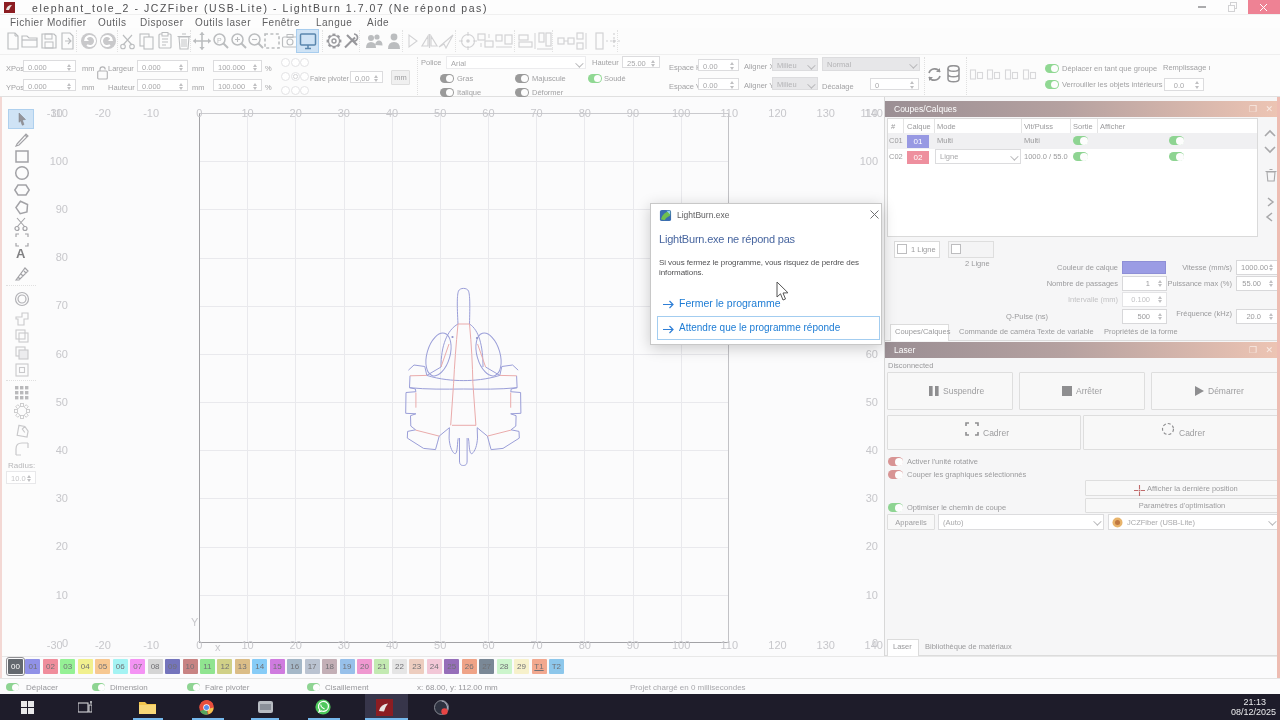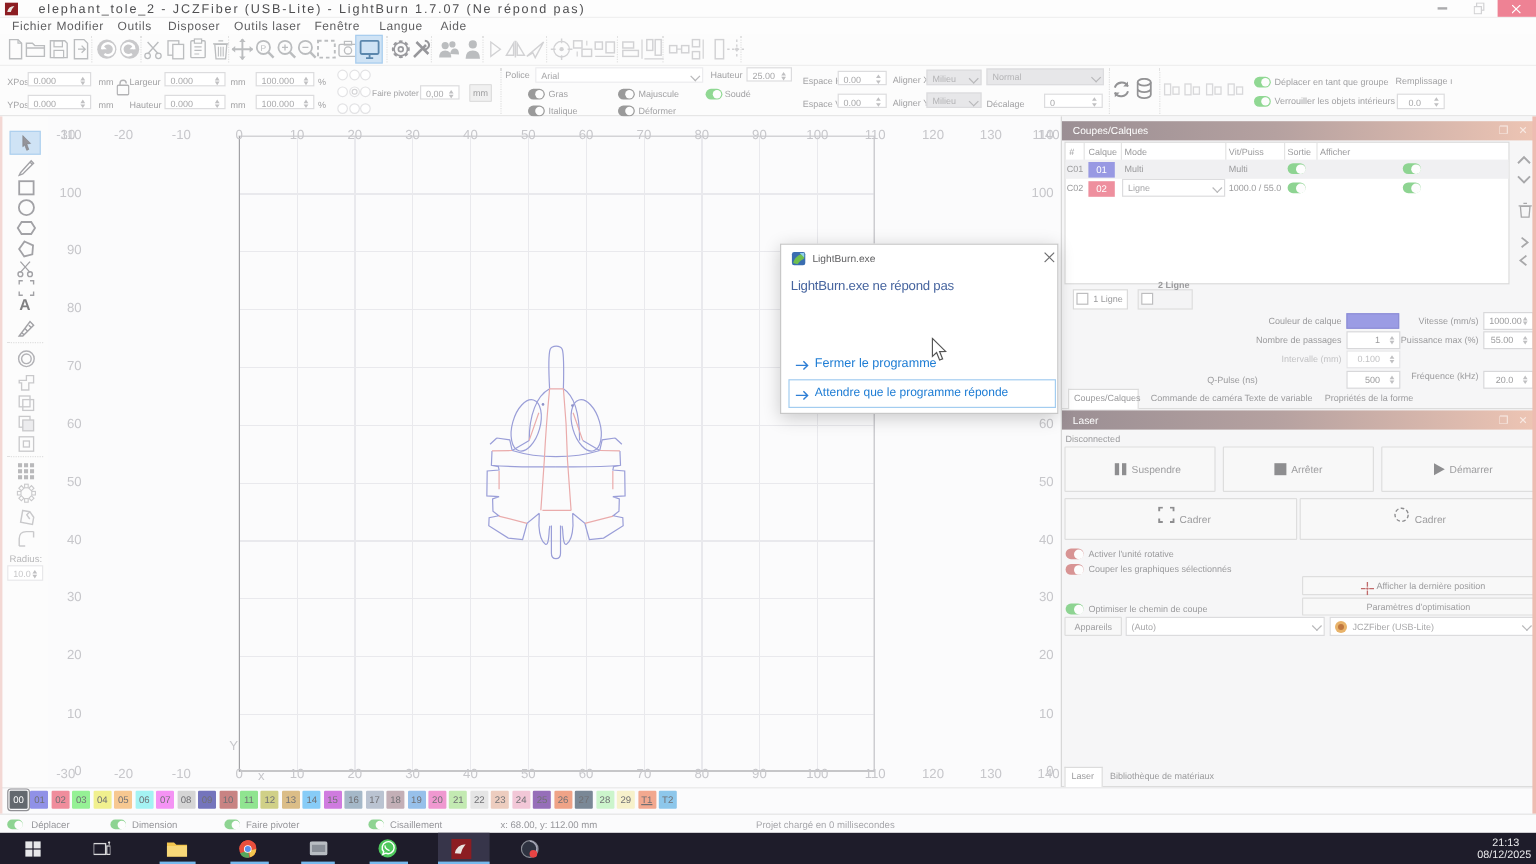--- a/index.html
+++ b/index.html
@@ -600,21 +600,21 @@
       <path d="M4 2 L9 6 L4 10" fill="none" stroke="#a8a8aa" stroke-width="1.5"></path>
     </svg>
 <svg class="a" style="left:379px;top:114px" width="12" height="12">
       <path d="M8 2 L3 6 L8 10" fill="none" stroke="#a8a8aa" stroke-width="1.5"></path>
     </svg>
 <div class="a" style="left:9px;top:144px;width:46px;height:17px;background:#fff;border:1px solid #dadada"></div>
 <div class="a" style="left:12px;top:147px;width:10px;height:10px;background:#fff;border:1px solid #bdbdbf"></div>
 <div class="a" style="left:26px;top:148px;font-size:7.5px;color:#9b9b9d;white-space:nowrap;">1 Ligne</div>
 <div class="a" style="left:63px;top:144px;width:46px;height:17px;background:#f4f4f5;border:1px solid #dedede"></div>
 <div class="a" style="left:66px;top:147px;width:10px;height:10px;background:#fff;border:1px solid #bdbdbf"></div>
-<div class="a" style="left:80px;top:136px;font-size:7.5px;color:#9b9b9d;white-space:nowrap;font-weight:bold;">2 Ligne</div>
+<div class="a" style="left:80px;top:162px;font-size:7.5px;color:#9b9b9d;white-space:nowrap;">2 Ligne</div>
 <div class="a" style="left:121px;top:166px;font-size:7.5px;color:#9b9b9d;white-space:nowrap;width:112px;text-align:right">Couleur de calque</div>
 <div class="a" style="left:237px;top:164px;width:44px;height:13px;background:#9b9ce4;border:1px solid #8e8fd6"></div>
 <div class="a" style="left:279px;top:166px;font-size:7.5px;color:#9b9b9d;white-space:nowrap;width:68px;text-align:right">Vitesse (mm/s)</div>
 <div class="spin" style="left:351px;top:163px;width:42px;height:15px;color:#9b9b9d;border-color:#d8d8da;text-align:right;padding-right:16px">1000.00<span class="ud">
         <i class="up"></i>
         <i class="dn"></i>
       </span></div>
 <div class="a" style="left:121px;top:182px;font-size:7.5px;color:#9b9b9d;white-space:nowrap;width:112px;text-align:right">Nombre de passages</div>
 <div class="spin" style="left:237px;top:179px;width:45px;height:15px;color:#9b9b9d;border-color:#d8d8da;text-align:right;padding-right:16px">1<span class="ud">
         <i class="up"></i>
@@ -816,20 +816,21 @@
 <svg class="a" style="left:8px;top:5px" width="13" height="13" viewBox="0 0 14 14">
       <rect x="1" y="1" width="12" height="12" rx="2" fill="#3a6db0"></rect>
       <path d="M2 11 Q4 4 12 2 L12 7 Q8 9 6 12 z" fill="#6fbf4e"></path>
       <path d="M8 2 l4 0 l0 4 z" fill="#8fd0f0"></path>
     </svg>
 <div class="a" style="left:26px;top:6px;font-size:8.5px;color:#606062">LightBurn.exe</div>
 <svg class="a" style="left:219px;top:6px" width="9" height="9">
       <path d="M0.5 0.5 L8.5 8.5 M8.5 0.5 L0.5 8.5" stroke="#707072" stroke-width="1"></path>
     </svg>
 <div class="a" style="left:8px;top:29px;font-size:11px;color:#47659f;letter-spacing:-0.2px">LightBurn.exe ne répond pas</div>
+<div class="a" style="left:8px;top:53.5px;font-size:8px;color:#525254;line-height:10px;white-space:nowrap;letter-spacing:-0.1px">Si vous fermez le programme, vous risquez de perdre des<br>informations.</div>
 <svg class="a" style="left:12px;top:96px" width="12" height="9">
       <path d="M0 4.5 h10 M6.5 1 l3.5 3.5 l-3.5 3.5" fill="none" stroke="#2f7fd6" stroke-width="1.2"></path>
     </svg>
 <div class="a" style="left:28px;top:93px;font-size:10.5px;color:#1d7cd4;white-space:nowrap">Fermer le programme</div>
 <div class="a" style="left:6px;top:112px;width:223px;height:24px;border:1px solid #a3cdf0"></div>
 <svg class="a" style="left:12px;top:121px" width="12" height="9">
       <path d="M0 4.5 h10 M6.5 1 l3.5 3.5 l-3.5 3.5" fill="none" stroke="#2f7fd6" stroke-width="1.2"></path>
     </svg>
 <div class="a" style="left:28px;top:118px;font-size:10px;color:#1d7cd4;white-space:nowrap">Attendre que le programme réponde</div>
 </div>

